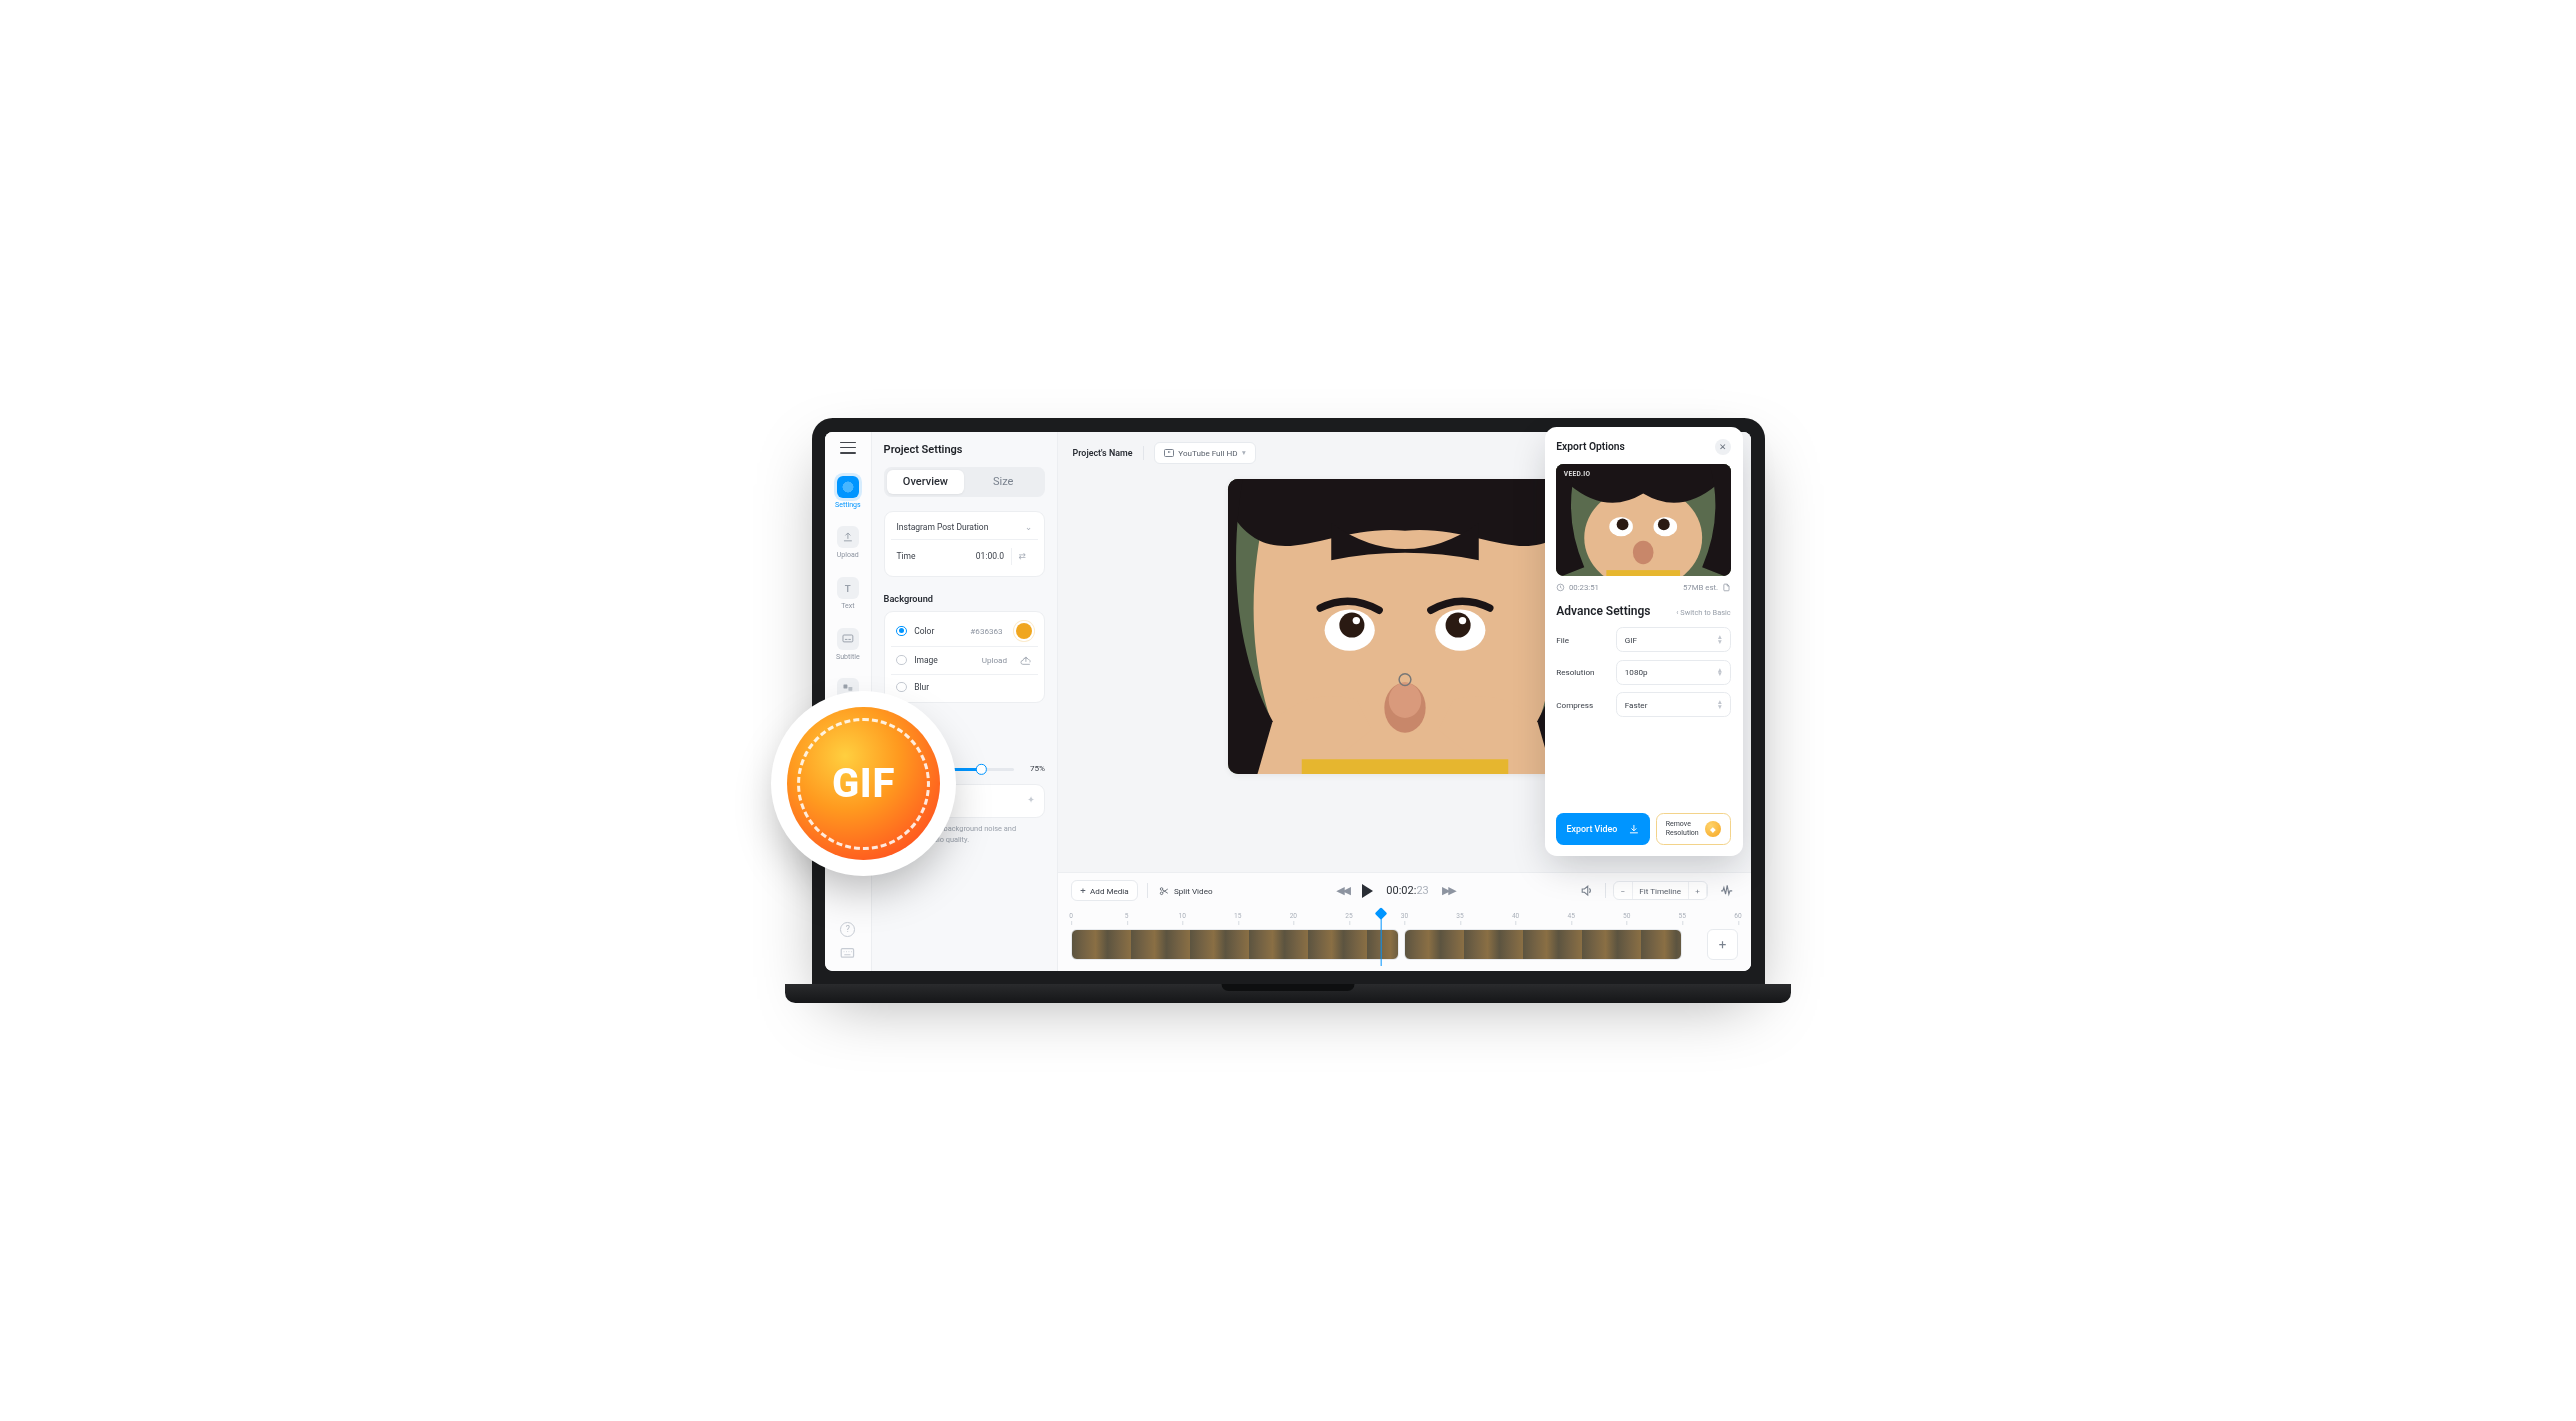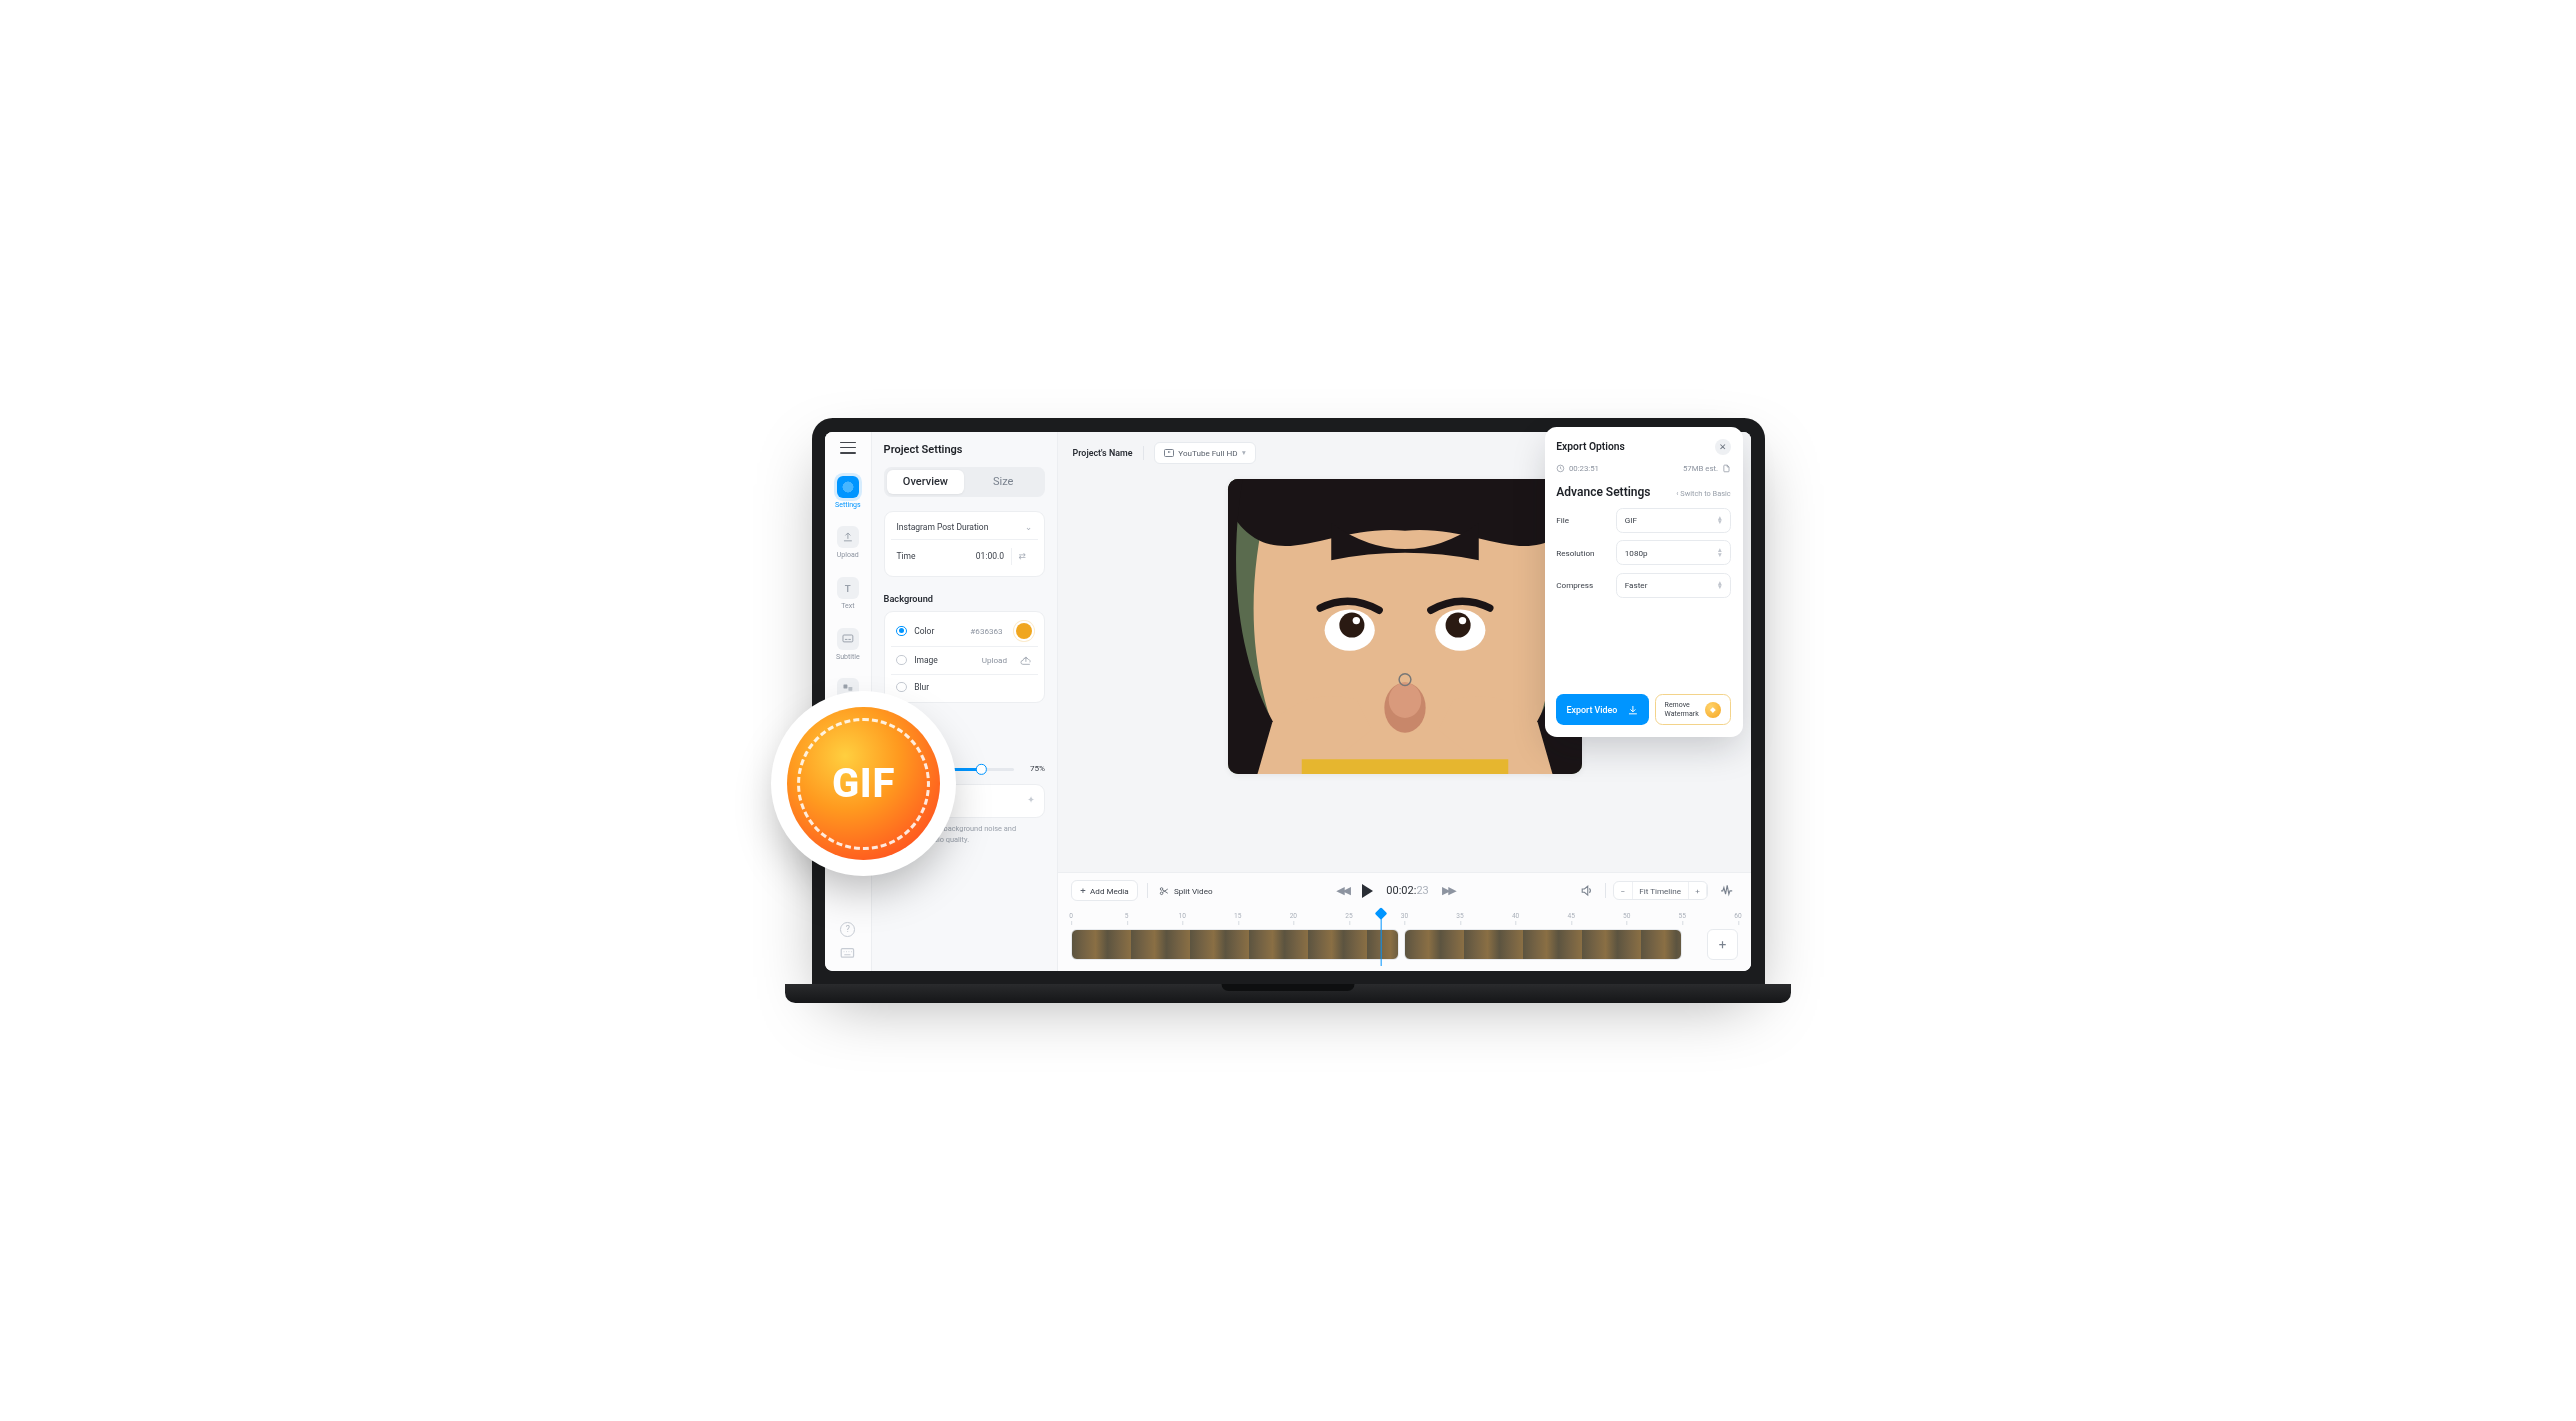--- a/index.html
+++ b/index.html
@@ -374,20 +374,36 @@
             </div>
             <div class="add-clip">+</div>
           </div>
         </div>
 
         <div class="export">
           <div class="export-head">
             <h3>Export Options</h3>
             <div class="close-x">✕</div>
           </div>
+          <div class="preview">
+            <span class="wm">VEED.IO</span>
+            <svg width="100%" height="100%" viewBox="0 0 240 152" preserveAspectRatio="xMidYMid slice">
+              <rect width="240" height="152" fill="#5a6b4e"></rect>
+              <ellipse cx="120" cy="100" rx="80" ry="70" fill="#e6b98f"></ellipse>
+              <path d="M20 0 H220 V28 Q170 70 120 40 70 70 20 28 Z" fill="#1a1416"></path>
+              <path d="M30 0 Q10 70 40 140 L10 152 0 152 0 0Z" fill="#1a1416"></path>
+              <path d="M210 0 Q230 70 200 140 L230 152 240 152 240 0Z" fill="#1a1416"></path>
+              <ellipse cx="90" cy="85" rx="16" ry="13" fill="#fff"></ellipse>
+                <circle cx="92" cy="82" r="8" fill="#2a1a12"></circle>
+              <ellipse cx="150" cy="85" rx="16" ry="13" fill="#fff"></ellipse>
+                <circle cx="148" cy="82" r="8" fill="#2a1a12"></circle>
+              <ellipse cx="120" cy="120" rx="14" ry="16" fill="#c8876a"></ellipse>
+              <rect x="70" y="144" width="100" height="12" fill="#e6b62f"></rect>
+            </svg>
+          </div>
           <div class="meta-row">
             <span class="l">
               <svg width="8.9" height="8.9" viewBox="0 0 24 24" fill="none" stroke="currentColor" stroke-width="2">
                   <circle cx="12" cy="12" r="9"></circle>
                   <path d="M12 7v5l3 2"></path>
                 </svg>
               <span>00:23:51</span>
             </span>
             <span class="l">
               <span>57MB est.</span>
@@ -433,21 +449,21 @@
           </div>
           <div class="export-actions">
             <button class="btn-primary">
               <span>Export Video</span>
               <svg width="11.8" height="11.8" viewBox="0 0 24 24" fill="none" stroke="currentColor" stroke-width="2">
                   <path d="M12 4v11m-5-4 5 5 5-5M4 20h16"></path>
                 </svg>
             </button>
             <div class="btn-secondary">
               <span class="txt" style="white-space:pre-line">Remove
-Watermark</span>
+Resolution</span>
               <span class="diamond">◆</span>
             </div>
           </div>
         </div>
 
       </div>
     </div>
     <div class="laptop-base"></div>
     <div class="laptop-shadow"></div>
   </div>

